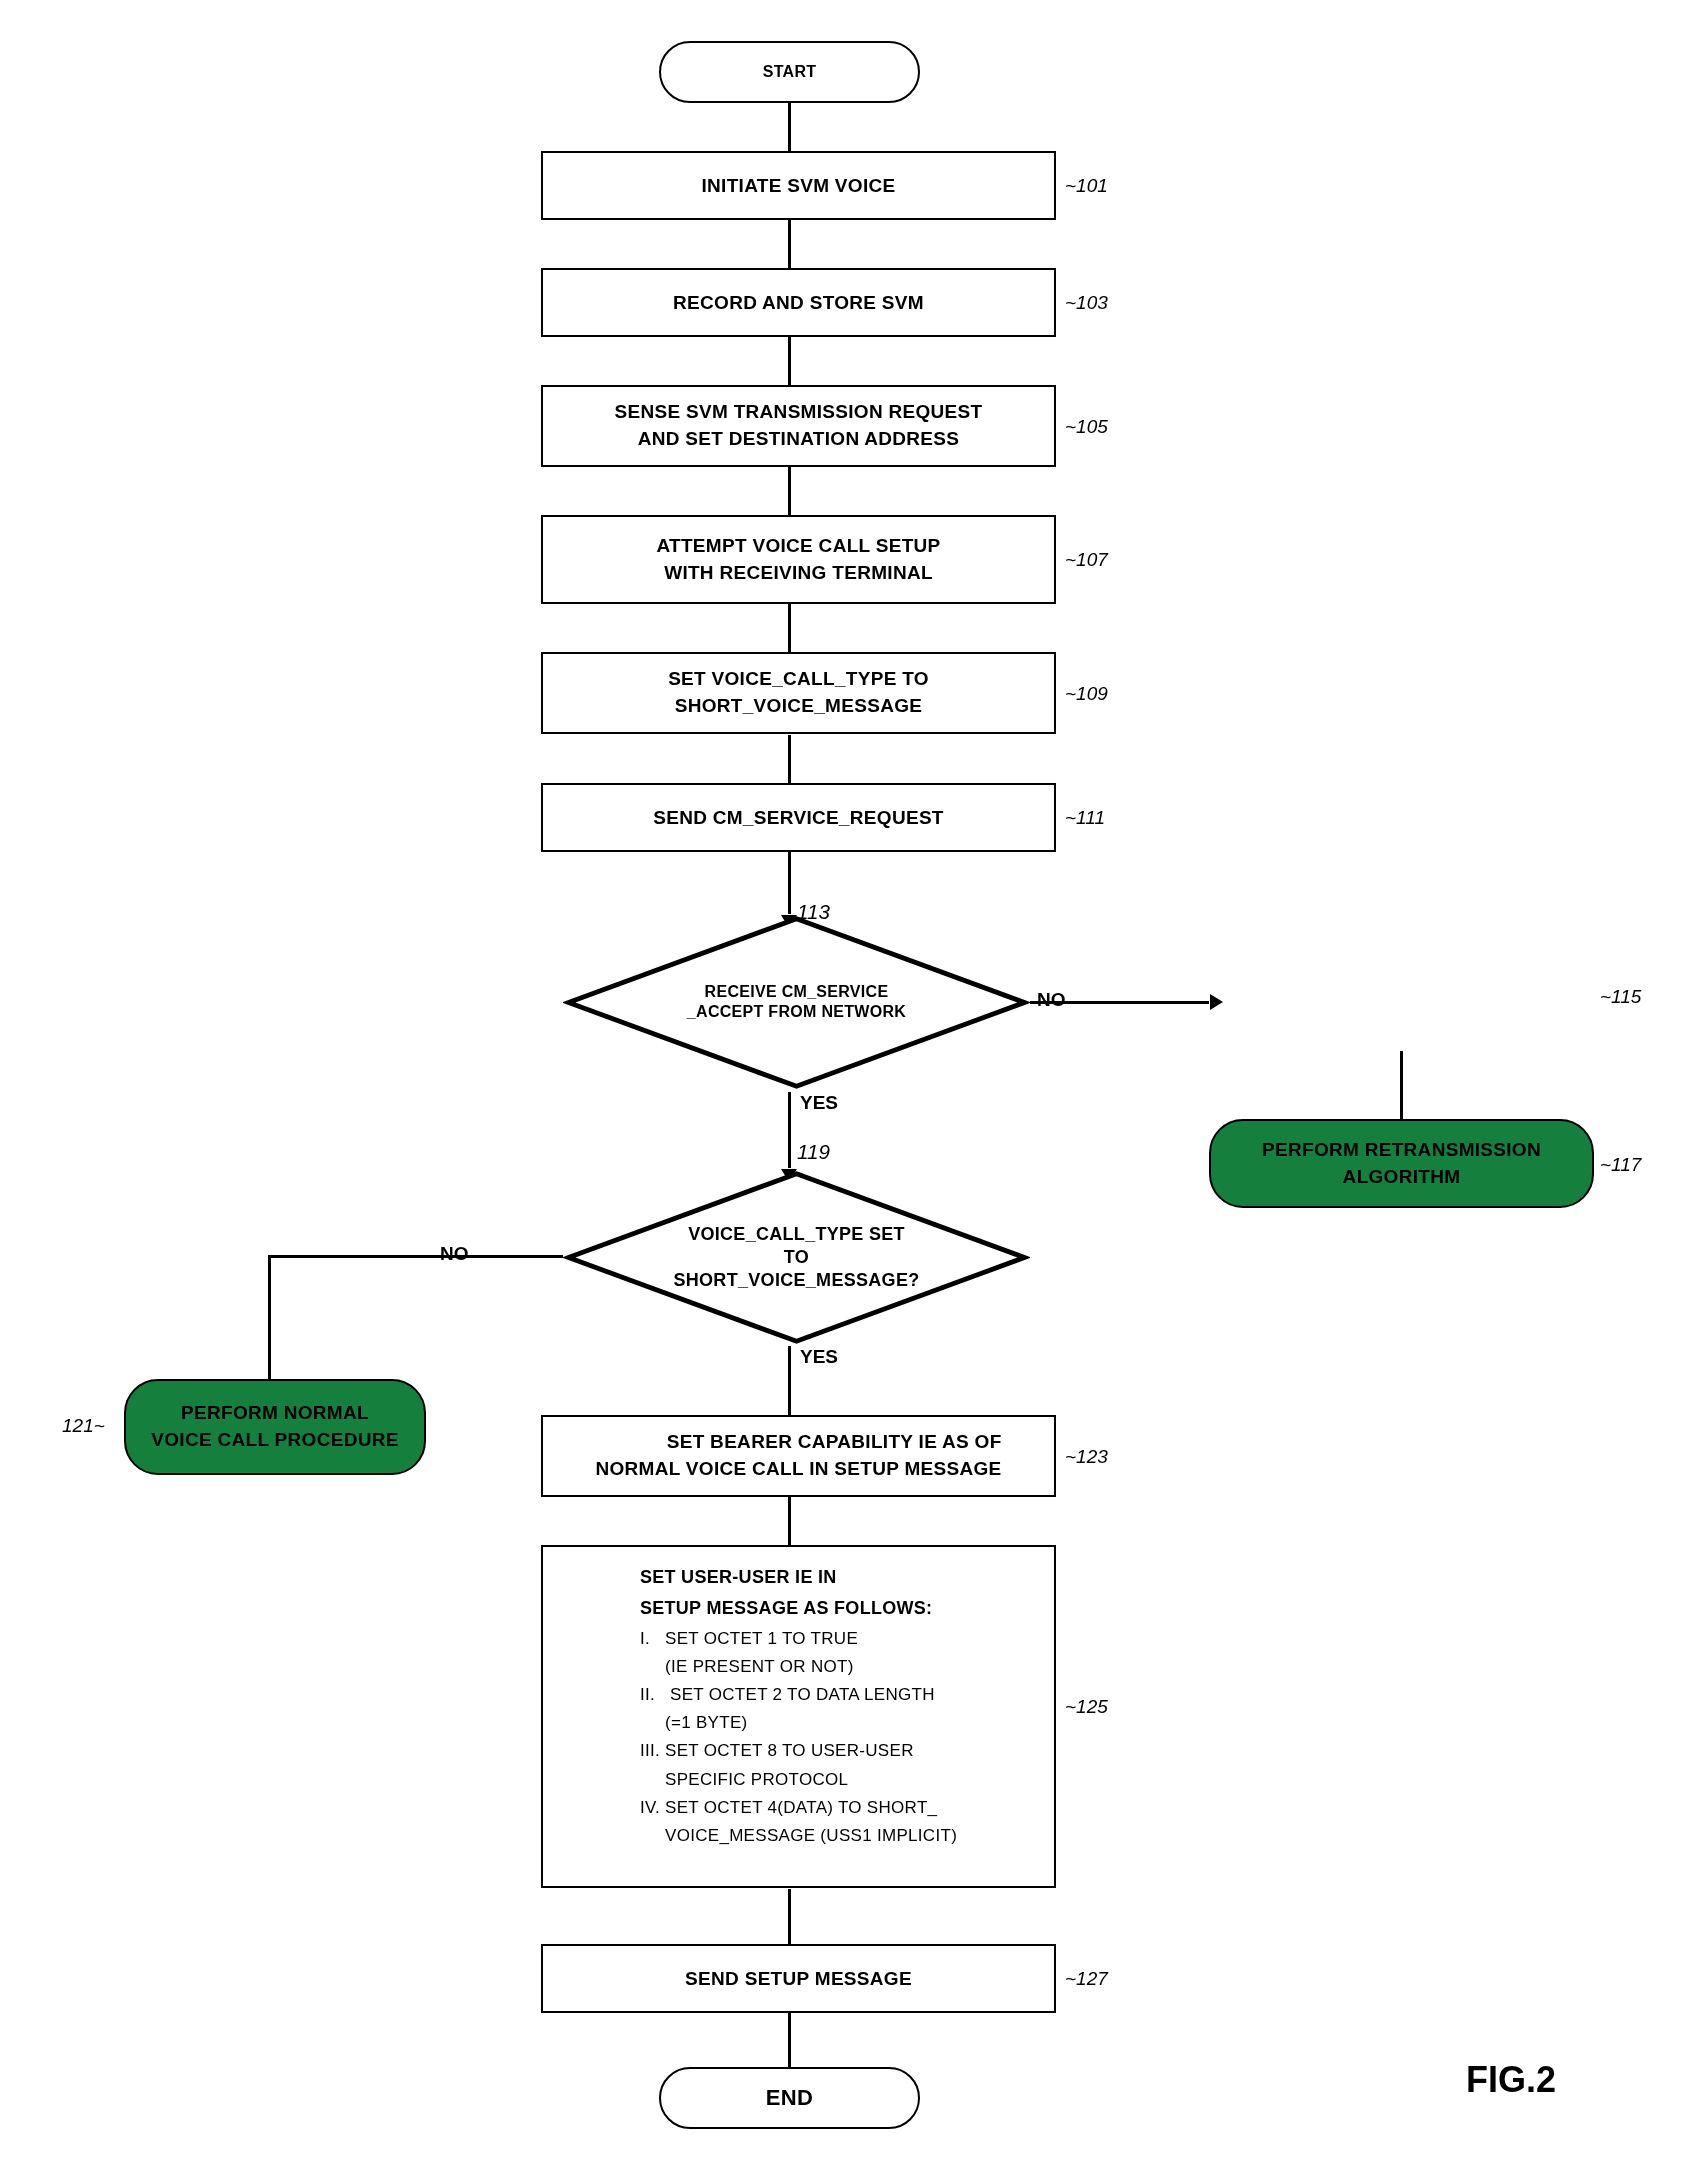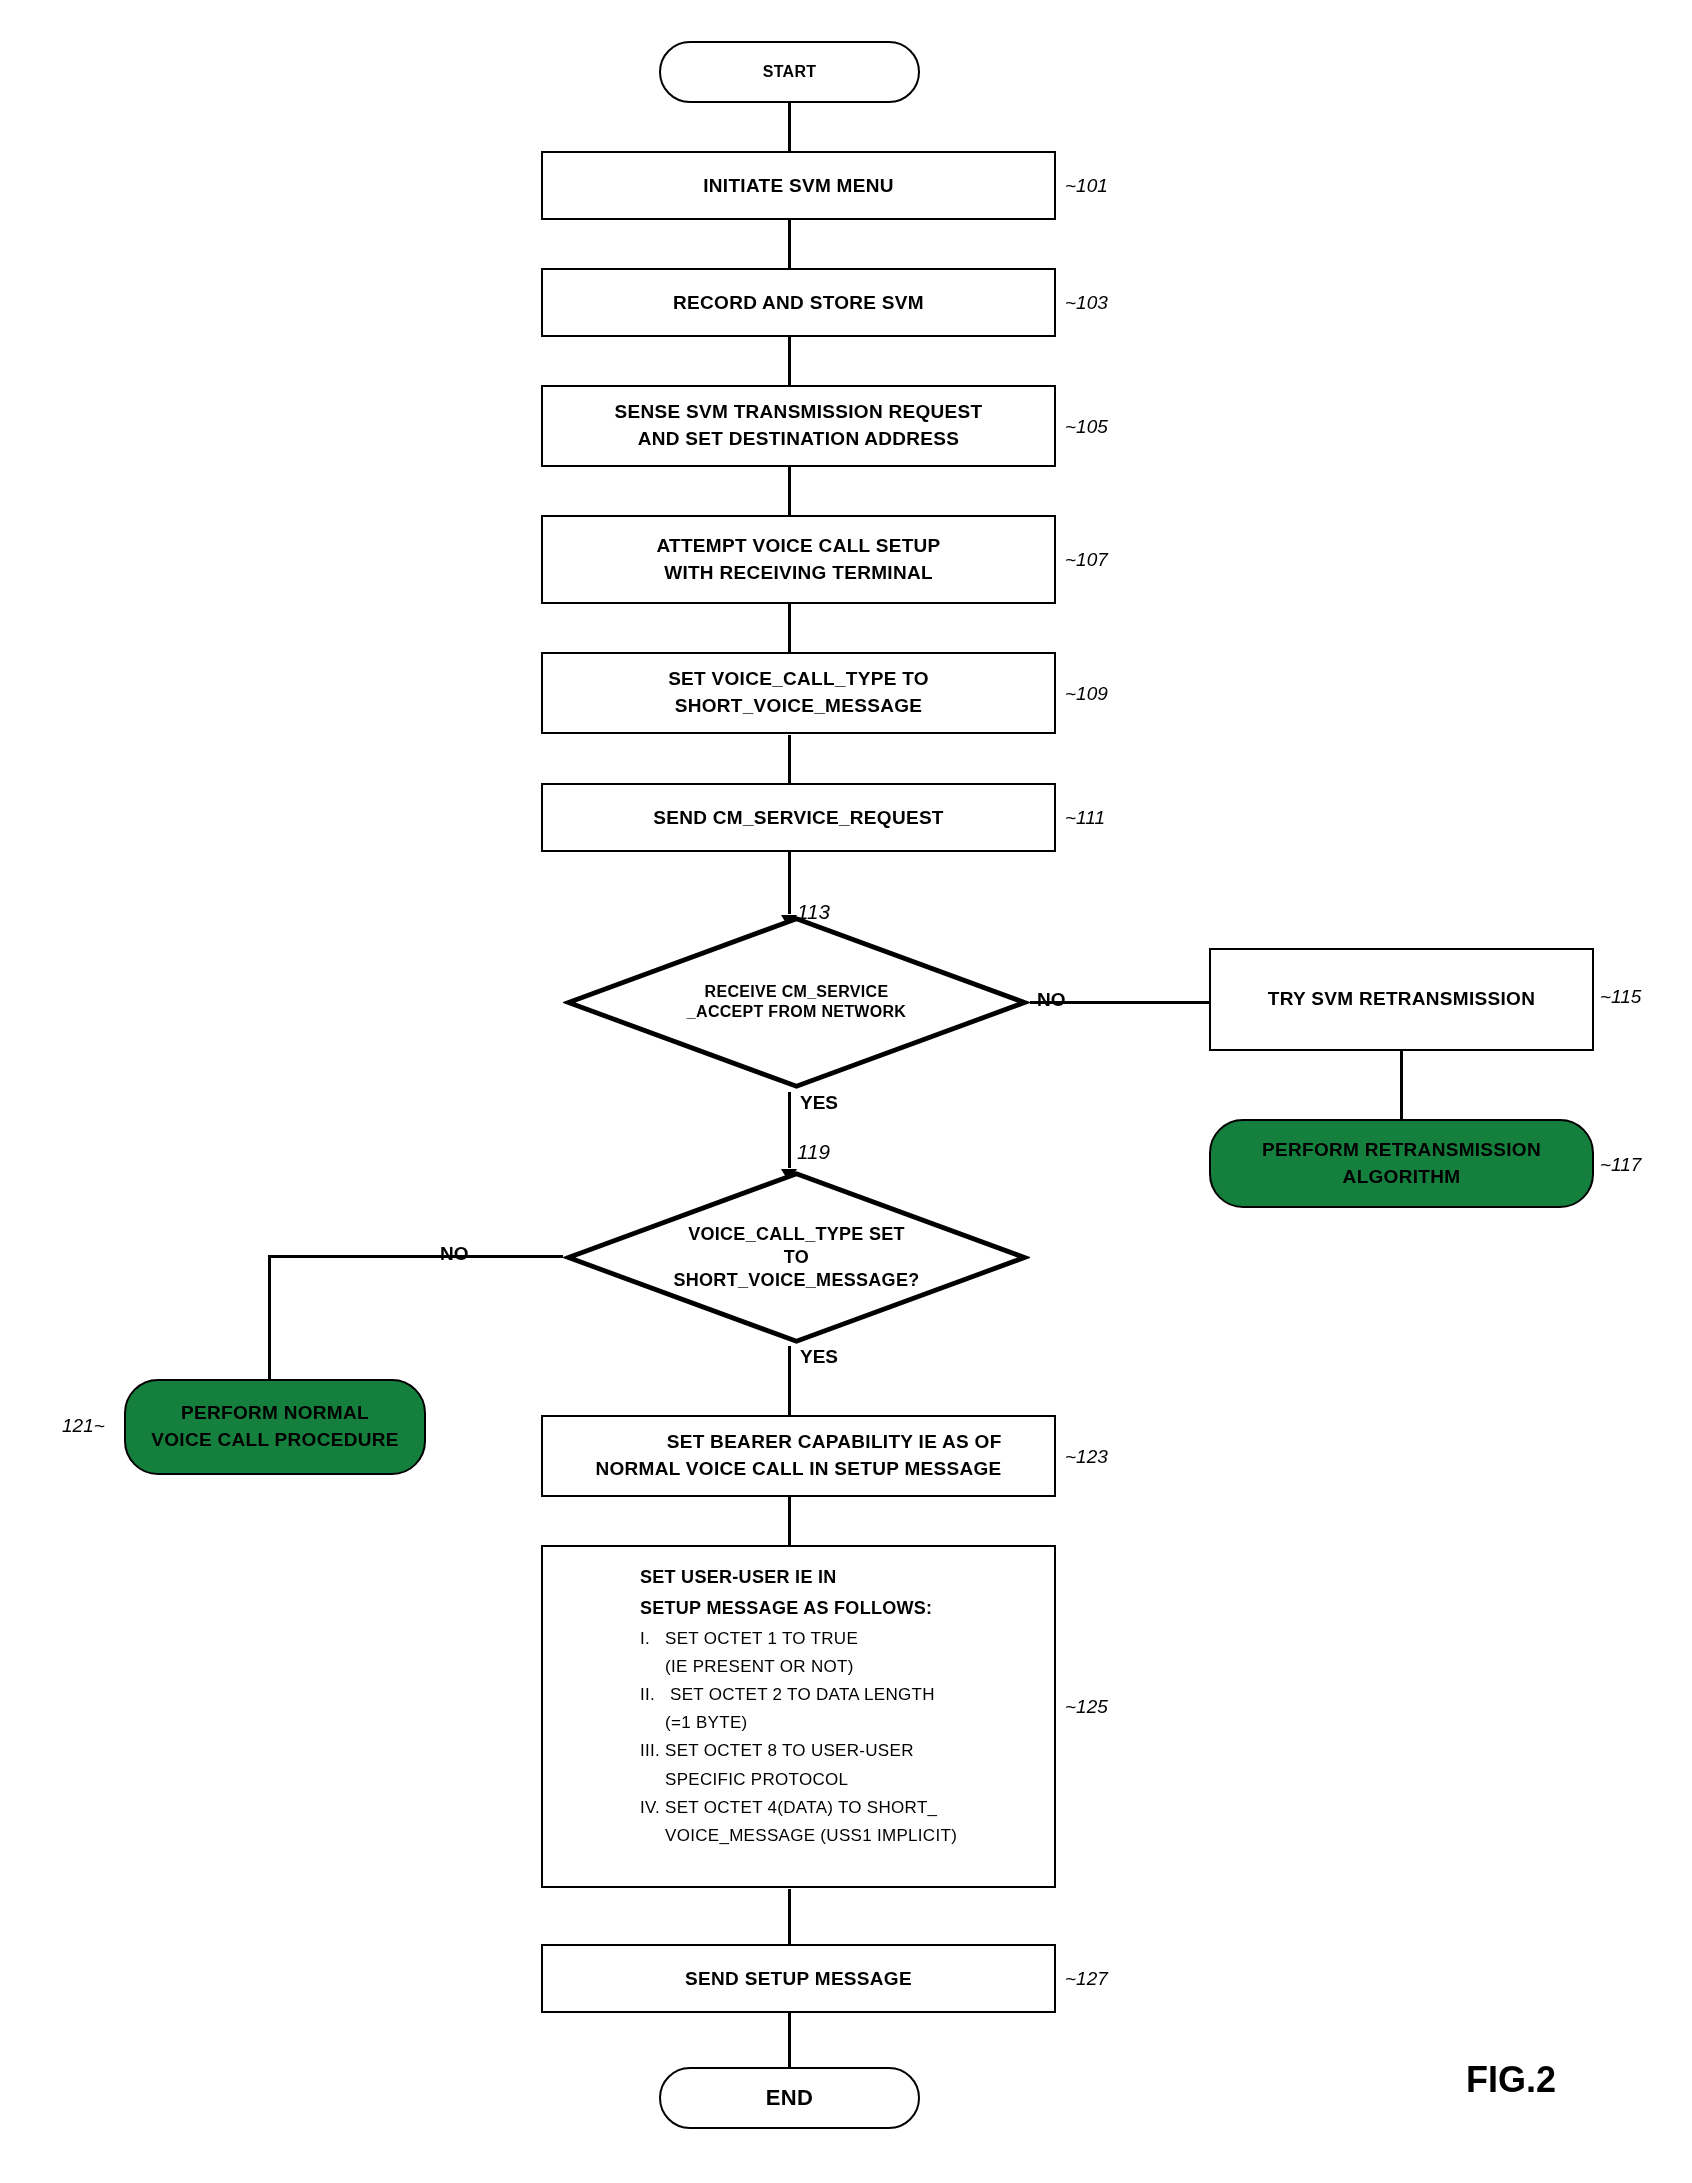--- a/index.html
+++ b/index.html
@@ -122,21 +122,21 @@
 
   <div class="fc-node fc-rounded" style="left:659px; top:41px; width:261px; height:62px; font-size:16px;">
     <span>START</span>
   </div>
 
   <div class="arrow-line arrow-v" style="left:788px; top:103px; height:48px;">
     <div class="arrow-head-down" style="bottom:-13.7px;"></div>
   </div>
 
   <div class="fc-node fc-rect" style="left:541px; top:151px; width:515px; height:69px;">
-    <span>INITIATE SVM MENU</span>
+    <span>INITIATE SVM VOICE</span>
   </div>
   <span class="ref-label" style="left:1065px; top:175px;">~101</span>
 
   <div class="arrow-line arrow-v" style="left:788px; top:220px; height:48px;">
     <div class="arrow-head-down" style="bottom:-13.7px;"></div>
   </div>
 
   <div class="fc-node fc-rect" style="left:541px; top:268px; width:515px; height:69px;">
     <span>RECORD AND STORE SVM</span>
   </div>
@@ -198,23 +198,20 @@
       </div>
     </div>
   </div>
 
   <span class="label" style="left:1037px; top:989px; font-size:19px;">NO</span>
 
   <div class="arrow-line arrow-h" style="left:1030px; top:1001px; width:179px;">
     <div class="arrow-head-right" style="right:-13.7px;"></div>
   </div>
 
-  <div class="fc-node fc-rect" style="left:1209px; top:948px; width:385px; height:103px; line-height:1.4;">
-    <span style="white-space:pre-line; text-align:center;">TRY SVM RETRANSMISSION</span>
-  </div>
   <span class="ref-label" style="left:1600px; top:986px;">~115</span>
 
   <div class="arrow-line arrow-v" style="left:1400px; top:1051px; height:69px;">
     <div class="arrow-head-down" style="bottom:-13.7px;"></div>
   </div>
 
   <div class="fc-node fc-stadium" style="left:1209px; top:1119px; width:385px; height:89px; line-height:1.4;">
     <span style="white-space:pre-line; text-align:center;">PERFORM RETRANSMISSION
 ALGORITHM</span>
   </div>

